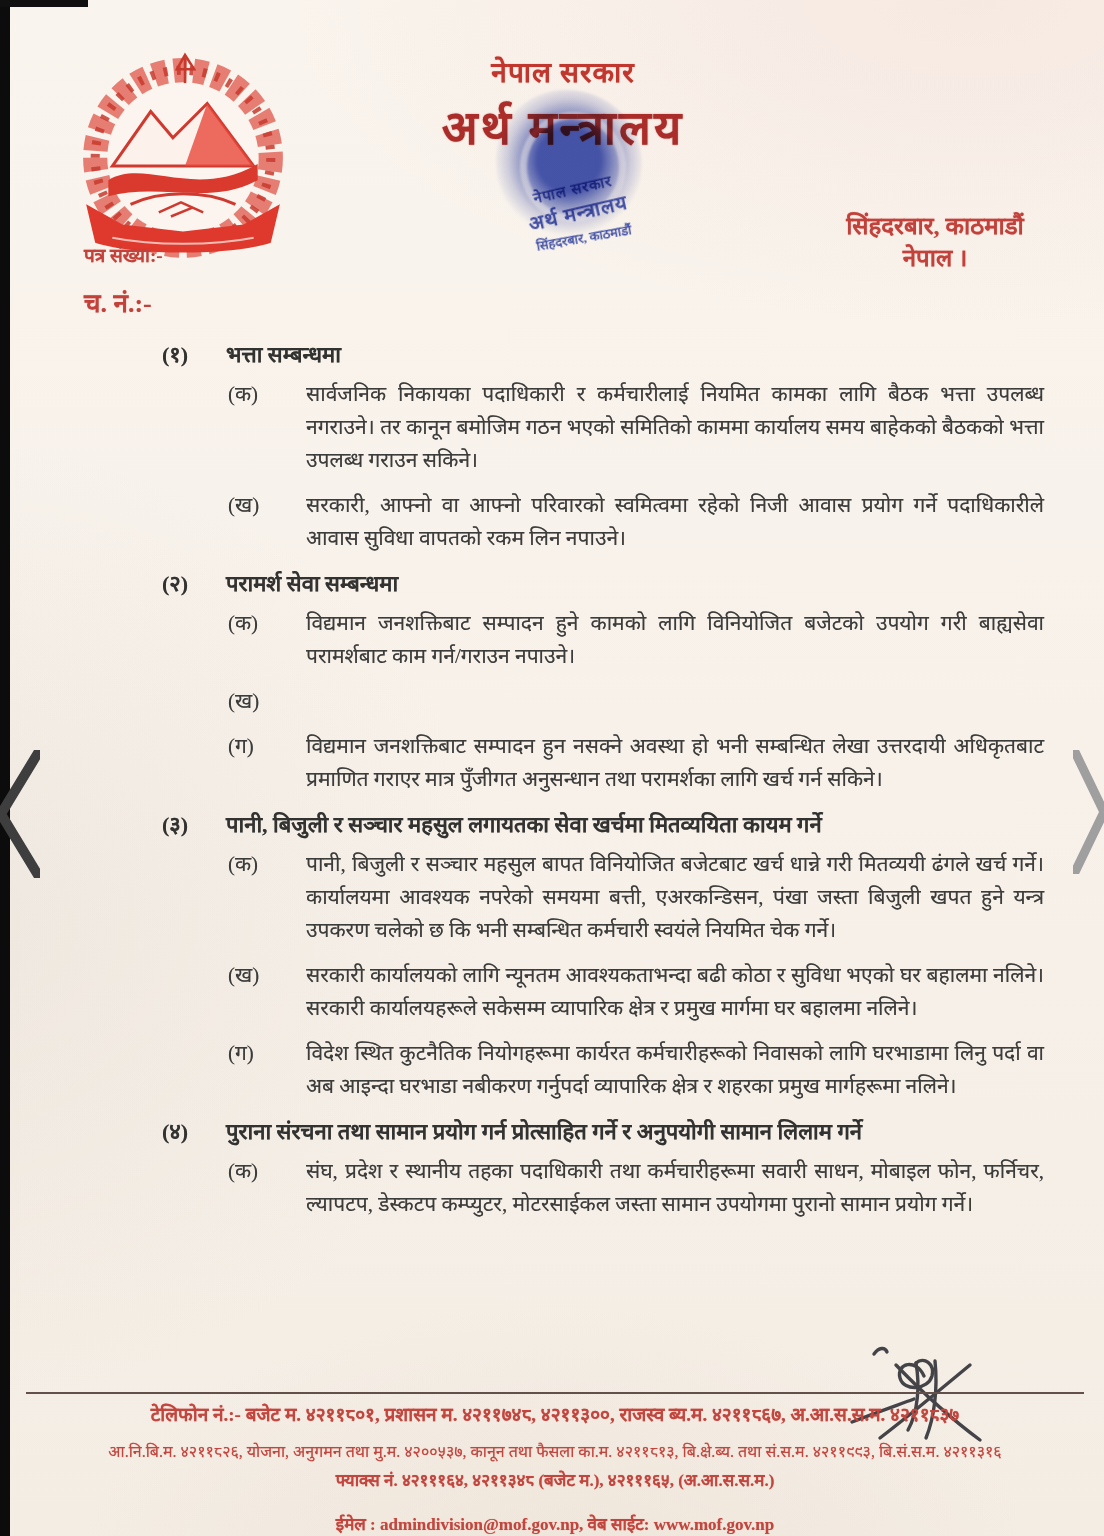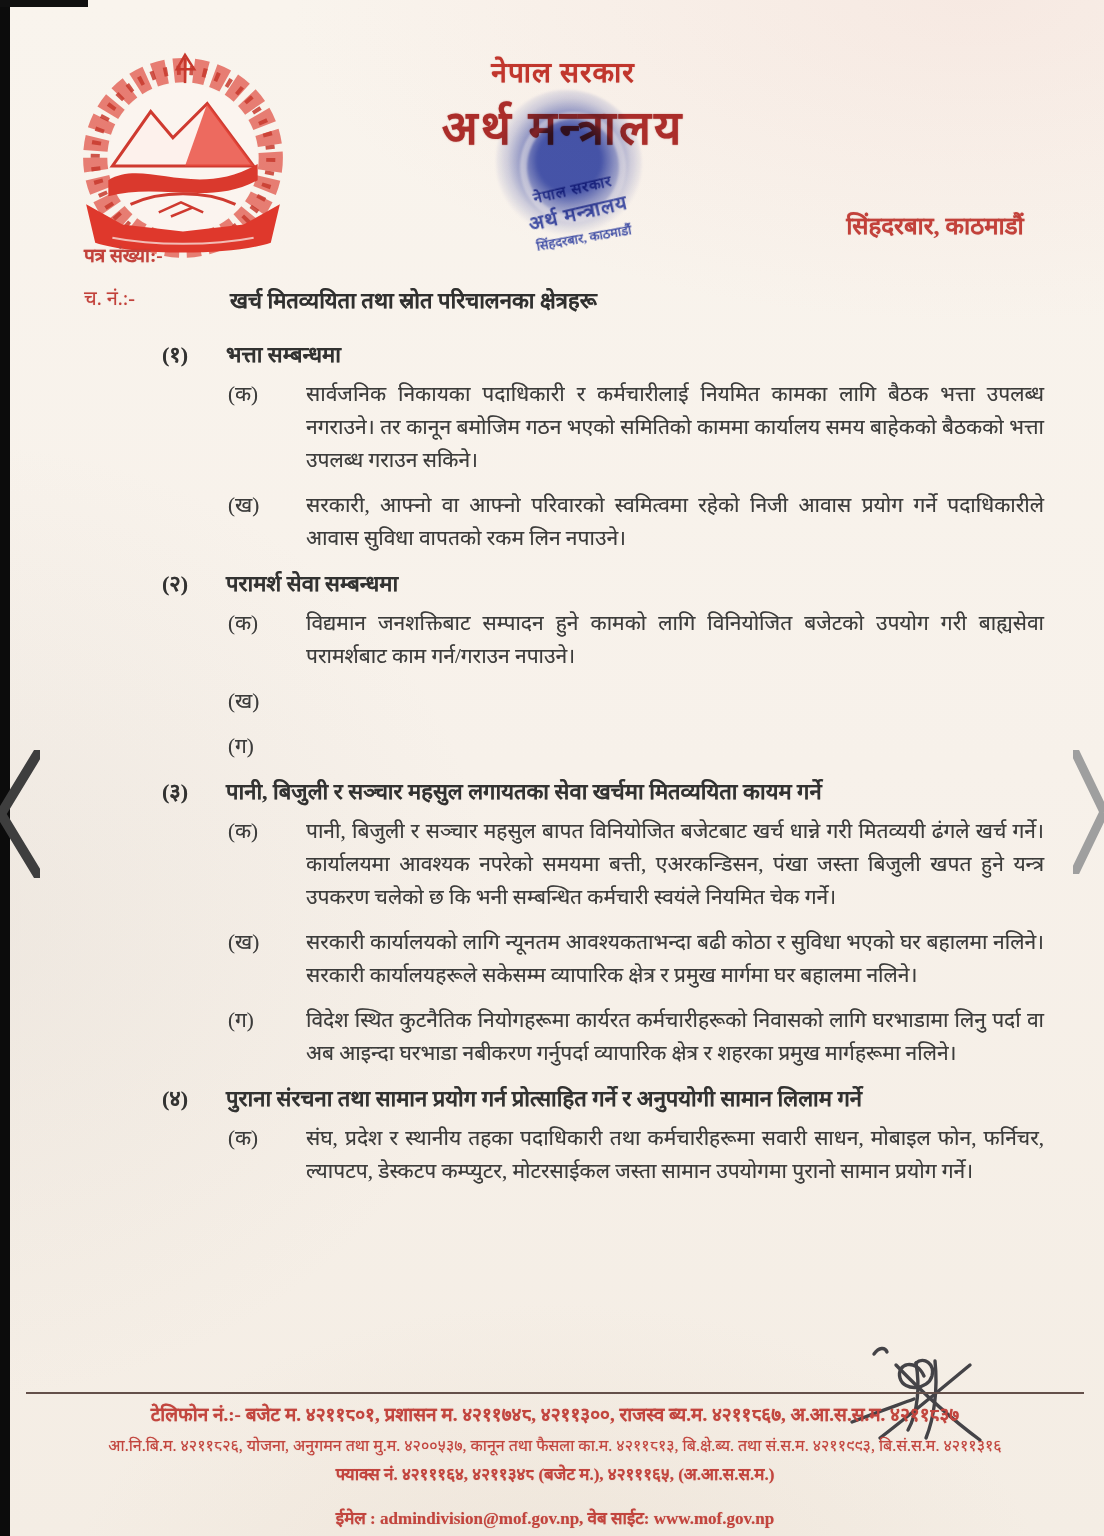--- a/index.html
+++ b/index.html
@@ -39,38 +39,38 @@
     mix-blend-mode:multiply;opacity:.93;filter:blur(.3px);}
   .stamp-text .s1{font-size:15px;font-weight:700;letter-spacing:1px;}
   .stamp-text .s2{font-size:20px;font-weight:700;letter-spacing:1px;margin-top:1px;}
   .stamp-text .s3{font-size:13px;font-weight:600;margin-top:3px;transform:rotate(3deg);}
   .address{position:absolute;left:795px;top:210px;width:260px;text-align:center;
     color:#c2413a;font-size:24px;font-weight:600;line-height:1.35;
     text-shadow:0 0 1px rgba(194,65,58,.45);}
   .letter-no{position:absolute;left:74px;top:242px;color:#c2413a;font-size:19px;font-weight:600;
     text-shadow:0 0 1px rgba(194,65,58,.45);}
   .subject-row{position:absolute;left:74px;top:284px;width:960px;display:flex;}
-  .subject-label{width:146px;flex:none;color:#c2413a;font-size:20px;font-weight:400;
+  .subject-label{width:146px;flex:none;color:#c2413a;font-size:26px;font-weight:700;
     text-shadow:0 0 1px rgba(194,65,58,.4);}
   .subject-text{color:#30302f;font-size:22px;font-weight:600;text-shadow:0 0 .6px rgba(48,48,47,.5);}
   
   .doc-body{position:absolute;left:152px;top:328px;width:882px;color:#3c3c3b;
     font-size:21px;line-height:33px;text-shadow:0 0 .6px rgba(60,60,59,.45);}
   .sec-head{display:flex;margin:10px 0 7px;font-weight:700;color:#323231;font-size:22px;}
   .sec-num{width:64px;flex:none;}
   .clause{display:flex;padding-left:66px;margin:0 0 12px;}
   .marker{width:54px;flex:none;}
   .ctext{flex:1;text-align:justify;margin-left:24px;}
   
   .signature{position:absolute;left:828px;top:1336px;width:170px;height:116px;}
   
   .footer{position:absolute;left:16px;top:1392px;width:1058px;
     border-top:2px solid #64504a;padding-top:7px;text-align:center;color:#c2453e;
     text-shadow:0 0 .8px rgba(194,69,62,.5);}
-  .f1{font-size:19px;font-weight:600;margin-bottom:7px;}
+  .f1{font-size:19px;font-weight:600;margin-bottom:13px;}
   .f2{font-size:16px;font-weight:400;margin-bottom:6px;}
   .f3{font-size:17px;font-weight:600;margin-bottom:21px;}
   .f4{font-size:17px;font-weight:600;font-family:Liberation Serif, serif;}
   
   .chev{position:absolute;z-index:9;background:none;border:none;padding:0;cursor:pointer;}
   .chev-left{left:-2px;top:750px;}
   .chev-right{right:-3px;top:750px;}
 </style>
 </head>
 <body>
@@ -105,27 +105,27 @@
         <span class="inner"></span>
       </div>
     <div class="stamp-text">
       <div class="s1">नेपाल सरकार</div>
       <div class="s2">अर्थ मन्त्रालय</div>
       <div class="s3">सिंहदरबार, काठमाडौं</div>
     </div>
 
     <div class="address">
       <div>सिंहदरबार, काठमाडौं</div>
+      <div>नेपाल ।</div>
     </div>
 
     <div class="letter-no">पत्र संख्या:-</div>
 
     <div class="subject-row">
       <span class="subject-label">च. नं.:-</span>
-      <span class="subject-text">खर्च मितव्ययिता तथा स्रोत परिचालनका क्षेत्रहरू</span>
     </div>
 
     <div class="doc-body">
 
       <div class="sec-head">
         <span class="sec-num">(१)</span>
         <span class="sec-title">भत्ता सम्बन्धमा</span>
       </div>
       <div class="clause">
         <span class="marker">(क)</span>
@@ -142,20 +142,21 @@
       </div>
       <div class="clause">
         <span class="marker">(क)</span>
         <span class="ctext">विद्यमान जनशक्तिबाट सम्पादन हुने कामको लागि विनियोजित बजेटको उपयोग गरी बाह्यसेवा परामर्शबाट काम गर्न/गराउन नपाउने।</span>
       </div>
       <div class="clause">
         <span class="marker">(ख)</span>
       </div>
       <div class="clause">
         <span class="marker">(ग)</span>
+        <span class="ctext">विद्यमान जनशक्तिबाट सम्पादन हुन नसक्ने अवस्था हो भनी सम्बन्धित लेखा उत्तरदायी अधिकृतबाट प्रमाणित गराएर मात्र पुँजीगत अनुसन्धान तथा परामर्शका लागि खर्च गर्न सकिने।</span>
       </div>
 
       <div class="sec-head">
         <span class="sec-num">(३)</span>
         <span class="sec-title">पानी, बिजुली र सञ्चार महसुल लगायतका सेवा खर्चमा मितव्ययिता कायम गर्ने</span>
       </div>
       <div class="clause">
         <span class="marker">(क)</span>
         <span class="ctext">पानी, बिजुली र सञ्चार महसुल बापत विनियोजित बजेटबाट खर्च धान्ने गरी मितव्ययी ढंगले खर्च गर्ने।  कार्यालयमा आवश्यक नपरेको समयमा बत्ती, एअरकन्डिसन, पंखा जस्ता बिजुली खपत हुने यन्त्र उपकरण चलेको छ कि भनी सम्बन्धित कर्मचारी स्वयंले नियमित चेक गर्ने।</span>
       </div>

